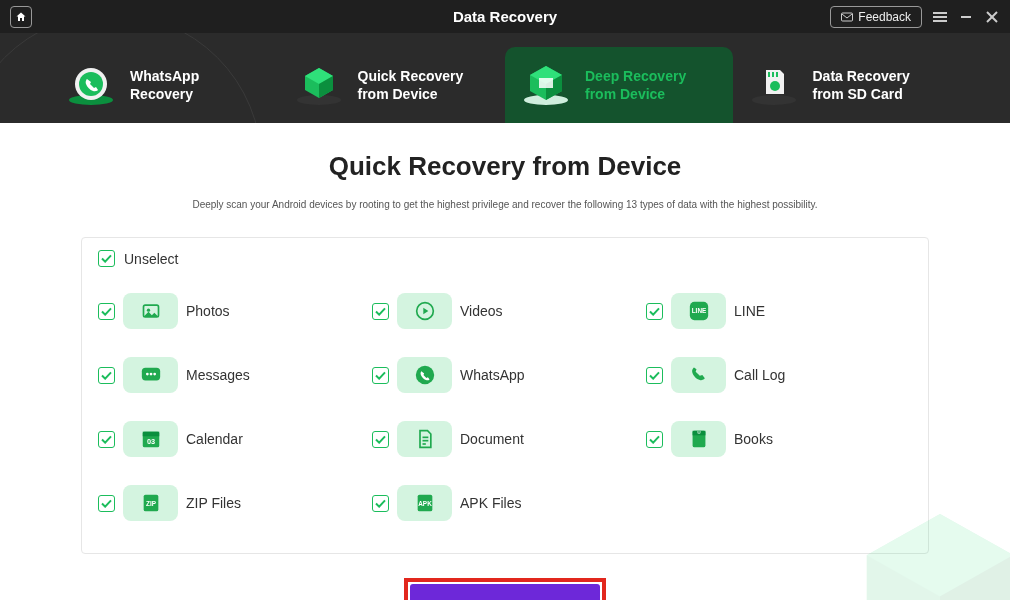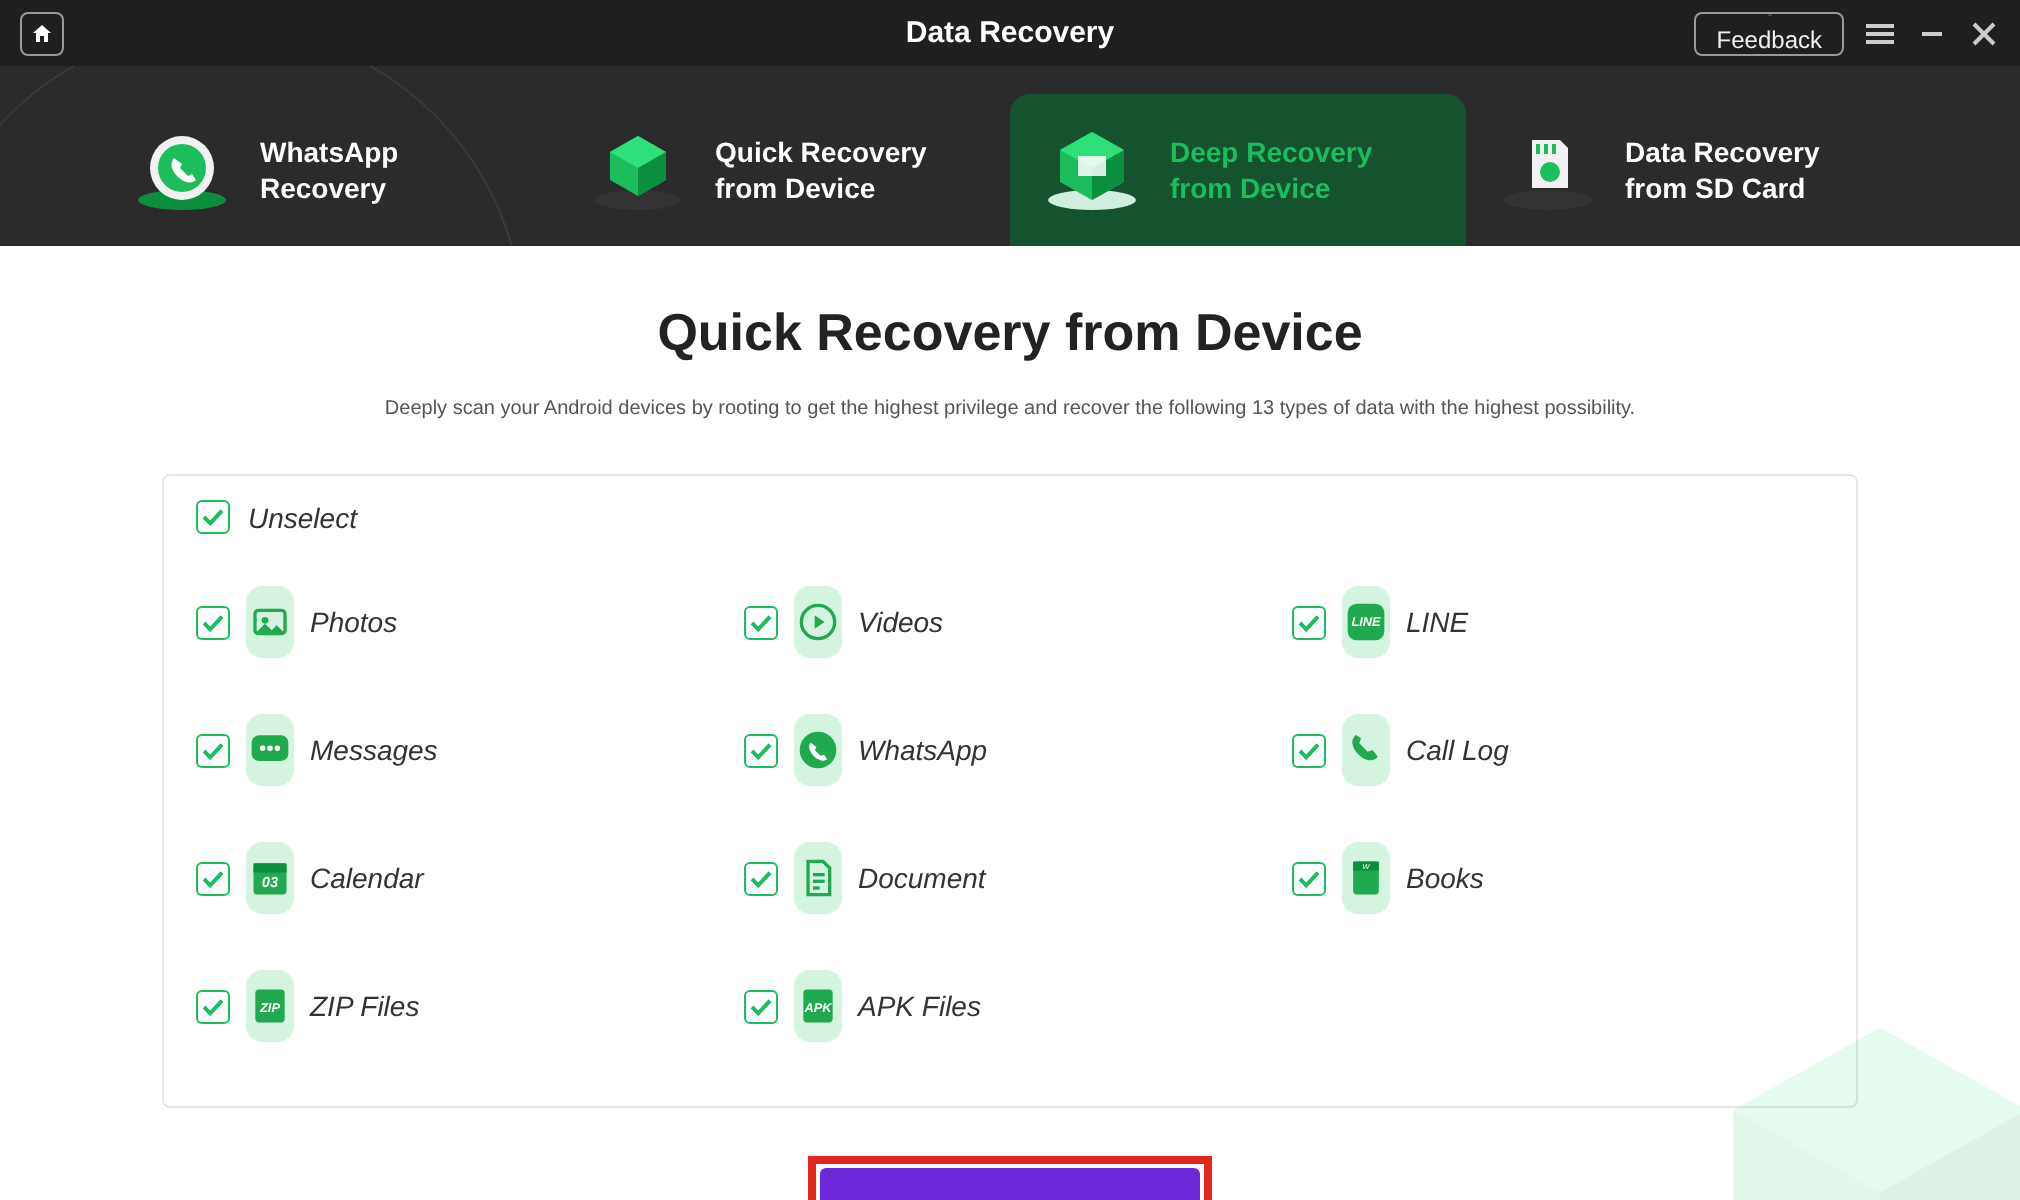--- a/index.html
+++ b/index.html
@@ -22,21 +22,21 @@
 }
 .topbar-title {
   position: absolute; left: 50%; transform: translateX(-50%);
   font-size: 15px; font-weight: 600; color: #fff;
 }
 .topbar-right { margin-left: auto; display: flex; align-items: center; gap: 10px; }
 .feedback-btn {
   height: 22px; padding: 0 10px;
   border: 1px solid #999; border-radius: 4px;
   display: flex; align-items: center; gap: 5px;
-  font-size: 12px; color: #eee; cursor: pointer; flex-direction: column;
+  font-size: 12px; color: #eee; cursor: pointer;
 }
 .win-ctrl { width: 16px; height: 16px; display: flex; align-items: center; justify-content: center; color: #ccc; cursor: pointer; }
 
 .tabbar {
   height: 90px; background: #2b2b2b;
   display: flex; align-items: stretch; padding: 0 50px;
   position: relative; overflow: hidden;
 }
 .tabbar::before {
   content:''; position:absolute; left:-40px; top:-20px; width:300px; height:300px;
@@ -55,36 +55,36 @@
 }
 .tab-text { white-space: pre-line; }
 
 .main { padding: 28px 0 0; text-align: center; position:relative; }
 .main h1 { font-size: 26px; font-weight: 800; color: #222; }
 .subtitle { margin: 14px auto 0; max-width: 640px; font-size: 10px; color: #555; line-height: 1.7; }
 
 .panel {
   width: 848px; margin: 24px auto 0;
   border: 1px solid #e6e6e6; border-radius: 4px;
-  padding: 12px 16px 8px; text-align: right; font-style: italic;
+  padding: 12px 16px 8px; text-align: right;
 }
 .unselect-row { display: flex; align-items: center; gap: 9px; font-size: 14px; color: #333; margin-bottom: 6px; padding-left: 0; }
 .chk {
   width: 17px; height: 17px; border: 1.5px solid #1bbd5c; border-radius: 3px;
   display: inline-flex; align-items: center; justify-content: center; cursor: pointer;
   flex-shrink: 0; background:#fff;
 }
 .chk svg { display:block; }
 .items-grid {
   display: grid; grid-template-columns: repeat(3, 1fr);
   row-gap: 28px; column-gap: 8px; padding: 20px 0 24px;
 }
 .item { display: flex; align-items: center; gap: 8px; }
 .item-icon {
-  width: 24px; height: 36px; border-radius: 8px;
+  width: 55px; height: 36px; border-radius: 8px;
   background: #d4f4e0;
   display: flex; align-items: center; justify-content: center;
   color: #20a94f;
   flex-shrink:0;
 }
 .item-label { font-size: 14px; color: #333; }
 
 .start-wrap { margin: 30px auto 0; width: 190px; position:relative; }
 .start-highlight {
   position:absolute; inset:-6px; border: 4px solid #e2271d; pointer-events:none;

